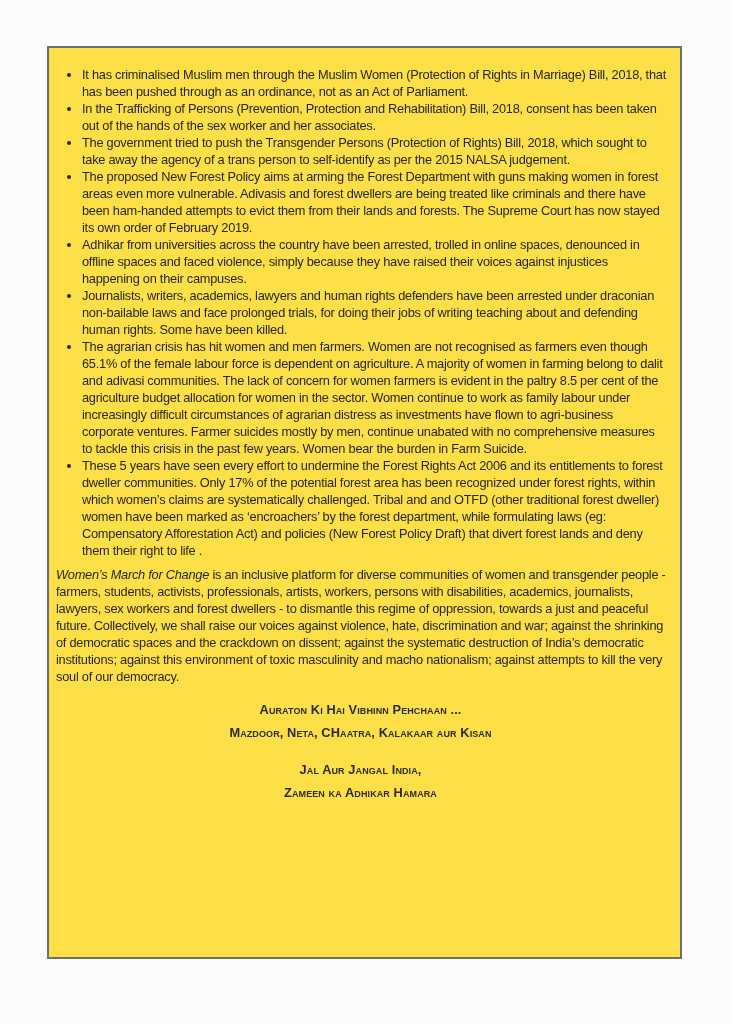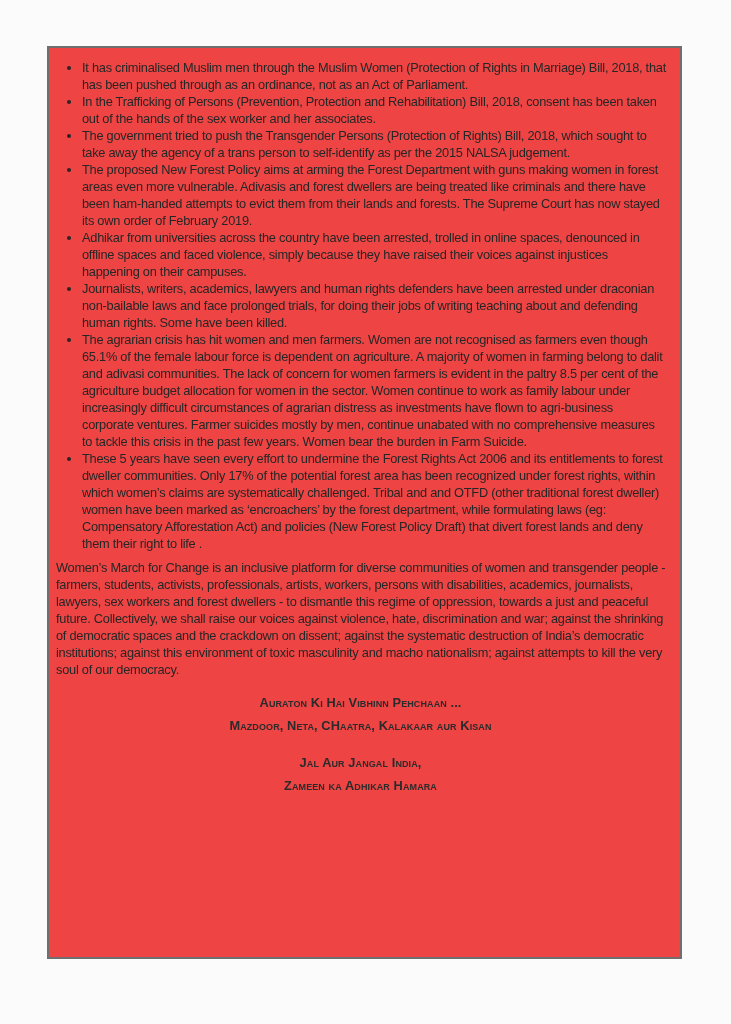--- a/index.html
+++ b/index.html
@@ -15,22 +15,22 @@
     -webkit-font-smoothing: antialiased;
   }
   .frame {
     position: absolute;
     left: 47px;
     top: 46px;
     width: 635px;
     height: 913px;
     box-sizing: border-box;
     border: 2px solid #6f6f6f;
-    background: #ef4444;
-    padding: 11px 14px 0 6px;
+    background: #fde047;
+    padding: 18px 14px 0 6px;
     color: #262626;
     font-size: 12.8px;
     letter-spacing: -0.25px;
     line-height: 17px;
     overflow: hidden;
   }
   ul.bullets {
     margin: 0;
     padding: 0 0 0 27px;
     list-style: disc outside;
@@ -46,20 +46,21 @@
   }
   .hashtag {
     text-align: center;
     font-weight: bold;
     margin: 7px 0 0 0;
   }
   .para {
     margin: 7px 0 0 1px;
   }
   .para .lead-italic {
+    font-style: italic;
     text-align: center;
   }
   .para2 {
     margin-top: 11px;
     color: #3a3a3a;
   }
   .slogans {
     margin-top: 13px;
     text-align: center;
     font-weight: bold;

